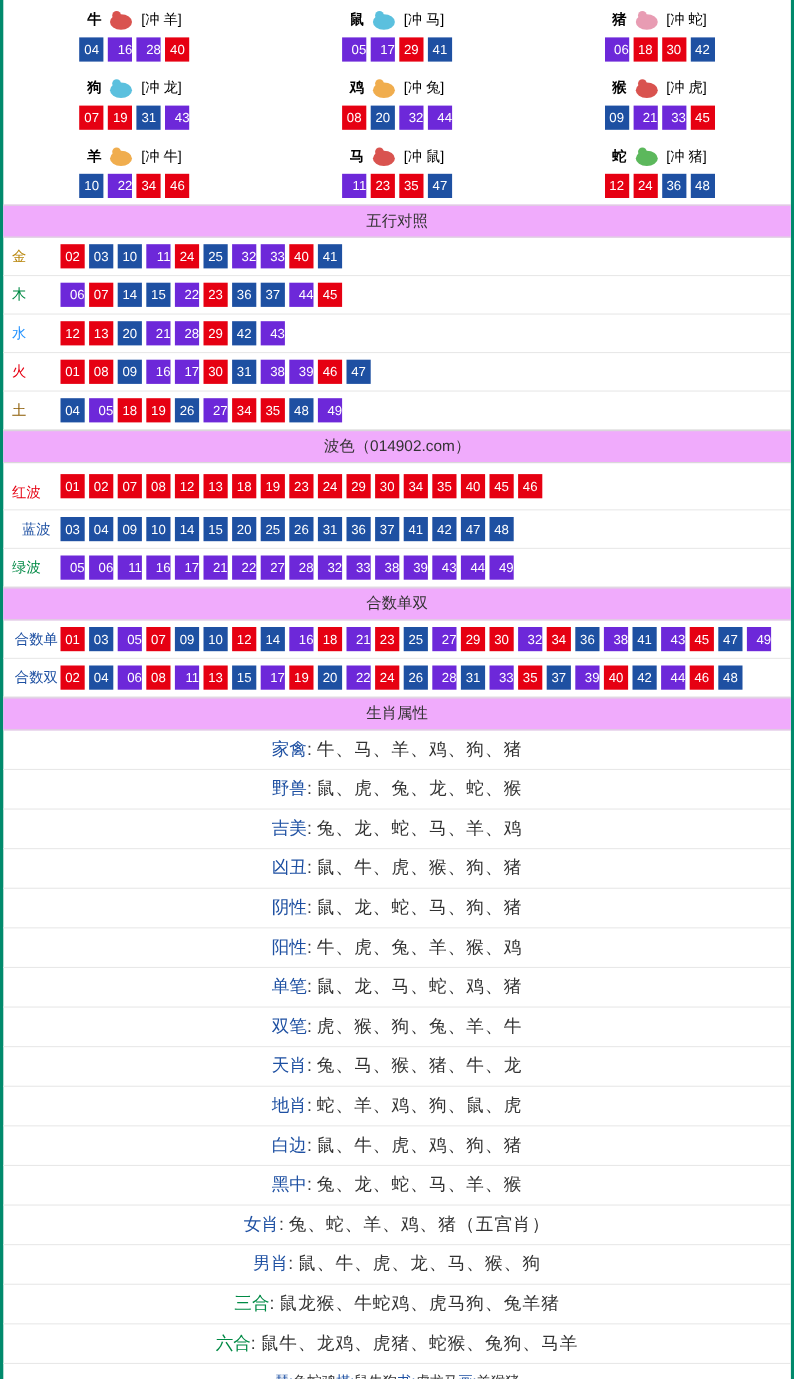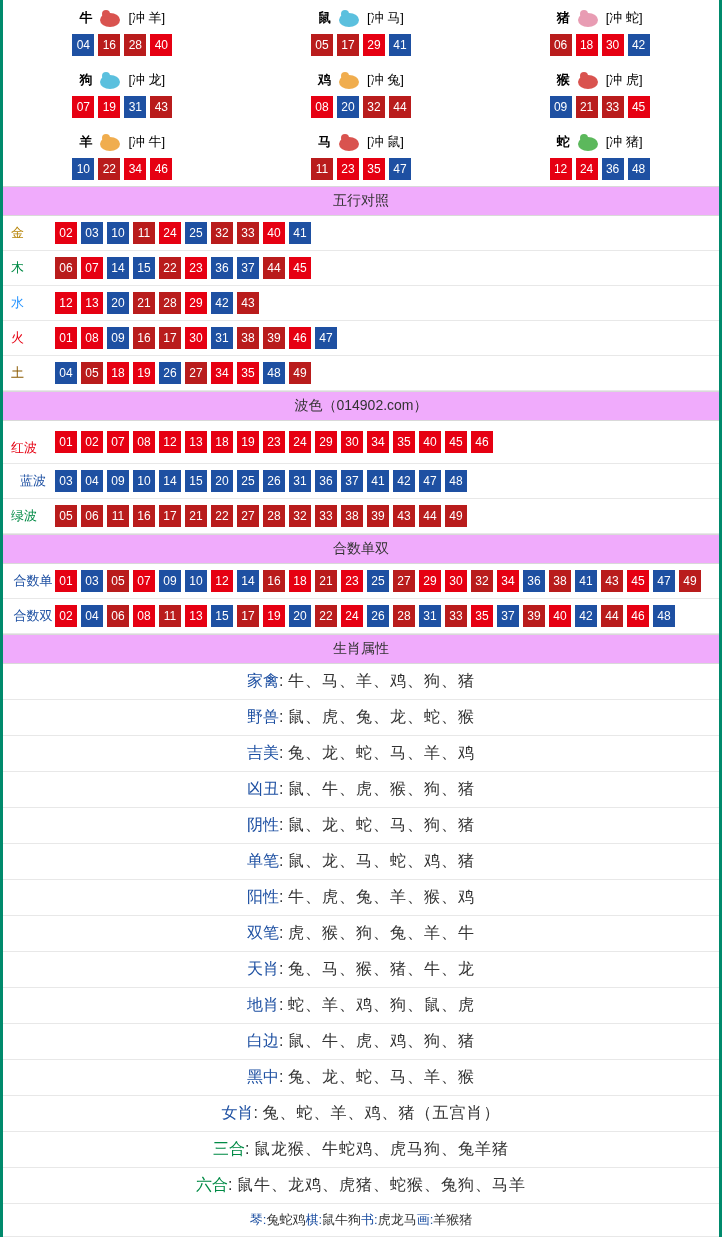--- a/index.html
+++ b/index.html
@@ -8,21 +8,21 @@
   .zodiac-grid { display: flex; flex-wrap: wrap; }
   .zodiac-cell { width: 33.33%; text-align: center; padding: 6px 0; }
   .zodiac-top { display: flex; justify-content: center; align-items: center; gap: 2px; }
   .zodiac-name { font-weight: bold; color: #000; }
   .zodiac-icon { width: 32px; height: 24px; display: inline-block; }
   .zodiac-conf { color: #000; }
   .balls { display: flex; justify-content: center; gap: 4px; margin-top: 4px; }
   .ball { display: inline-block; width: 22px; height: 22px; line-height: 22px; color: #fff; font-size: 12px; text-align: center; }
   .b-red { background: #e60012; }
   .b-blue { background: #1e50a2; }
-  .b-green { background: #b91c1c; }
+  .b-green { background: #6d28d9; text-align: right; }
   .sect-header { background: #f0abfc; border-top: 1px solid #d9d9d9; border-bottom: 1px solid #d9d9d9; text-align: center; padding: 5px 0; font-size: 14px; color: #333; }
   .row { display: flex; align-items: center; border-bottom: 1px solid #e8e8e8; padding: 6px 8px; }
   .row-label { width: 44px; font-size: 13px; }
   .row-balls { display: flex; flex-wrap: wrap; gap: 4px; border-radius: 10px; }
   .lbl-gold { color: #b8860b; } .lbl-wood { color: #008a45; } .lbl-water { color: #1e90ff; }
   .lbl-fire { color: #e60012; } .lbl-earth { color: #8b5a00; }
   .lbl-red { color: #e60012; margin-top: 12px; } .lbl-blue { color: #1e50a2; text-align: center; } .lbl-green { color: #008a45; }
   .attr-row { border-bottom: 1px solid #e8e8e8; text-align: center; padding: 7px 0; font-size: 16px; color: #333; }
   .attr-label { color: #1e50a2; }
   .attr-label-g { color:#008a45; }
@@ -395,28 +395,29 @@
       </div>
     </div>
 
   <div class="sect-header">生肖属性</div>
   <div id="shuxing-rows">
       <div class="attr-row"><span class="attr-label">家禽</span><span class="colon">: </span><span class="attr-value">牛、马、羊、鸡、狗、猪</span></div>
       <div class="attr-row"><span class="attr-label">野兽</span><span class="colon">: </span><span class="attr-value">鼠、虎、兔、龙、蛇、猴</span></div>
       <div class="attr-row"><span class="attr-label">吉美</span><span class="colon">: </span><span class="attr-value">兔、龙、蛇、马、羊、鸡</span></div>
       <div class="attr-row"><span class="attr-label">凶丑</span><span class="colon">: </span><span class="attr-value">鼠、牛、虎、猴、狗、猪</span></div>
       <div class="attr-row"><span class="attr-label">阴性</span><span class="colon">: </span><span class="attr-value">鼠、龙、蛇、马、狗、猪</span></div>
+      <div class="attr-row"><span class="attr-label">阳性</span><span class="colon">: </span><span class="attr-value">牛、虎、兔、羊、猴、鸡</span></div>
       <div class="attr-row"><span class="attr-label">单笔</span><span class="colon">: </span><span class="attr-value">鼠、龙、马、蛇、鸡、猪</span></div>
-      <div class="attr-row"><span class="attr-label">阳性</span><span class="colon">: </span><span class="attr-value">牛、虎、兔、羊、猴、鸡</span></div>
       <div class="attr-row"><span class="attr-label">双笔</span><span class="colon">: </span><span class="attr-value">虎、猴、狗、兔、羊、牛</span></div>
       <div class="attr-row"><span class="attr-label">天肖</span><span class="colon">: </span><span class="attr-value">兔、马、猴、猪、牛、龙</span></div>
       <div class="attr-row"><span class="attr-label">地肖</span><span class="colon">: </span><span class="attr-value">蛇、羊、鸡、狗、鼠、虎</span></div>
       <div class="attr-row"><span class="attr-label">白边</span><span class="colon">: </span><span class="attr-value">鼠、牛、虎、鸡、狗、猪</span></div>
       <div class="attr-row"><span class="attr-label">黑中</span><span class="colon">: </span><span class="attr-value">兔、龙、蛇、马、羊、猴</span></div>
       <div class="attr-row"><span class="attr-label">女肖</span><span class="colon">: </span><span class="attr-value">兔、蛇、羊、鸡、猪（五宫肖）</span></div>
+      <div class="attr-row"><span class="attr-label">男肖</span><span class="colon">: </span><span class="attr-value">鼠、牛、虎、龙、马、猴、狗</span></div>
       <div class="attr-row"><span class="attr-label-g">三合</span><span class="colon">: </span><span class="attr-value">鼠龙猴、牛蛇鸡、虎马狗、兔羊猪</span></div>
       <div class="attr-row"><span class="attr-label-g">六合</span><span class="colon">: </span><span class="attr-value">鼠牛、龙鸡、虎猪、蛇猴、兔狗、马羊</span></div>
       <div class="four-row">
         <span class="four-item"><span class="k">琴:</span><span class="v">兔蛇鸡</span></span>
         <span class="four-item"><span class="k">棋:</span><span class="v">鼠牛狗</span></span>
         <span class="four-item"><span class="k">书:</span><span class="v">虎龙马</span></span>
         <span class="four-item"><span class="k">画:</span><span class="v">羊猴猪</span></span>
       </div>
     </div>
 

